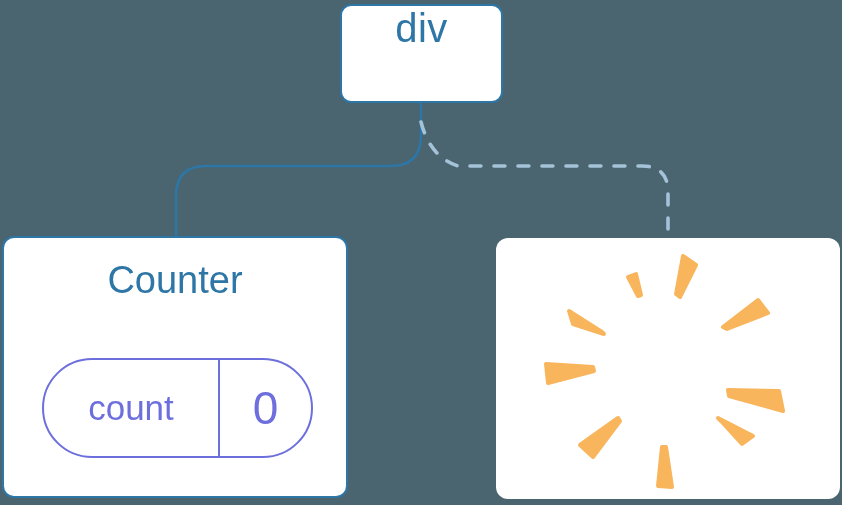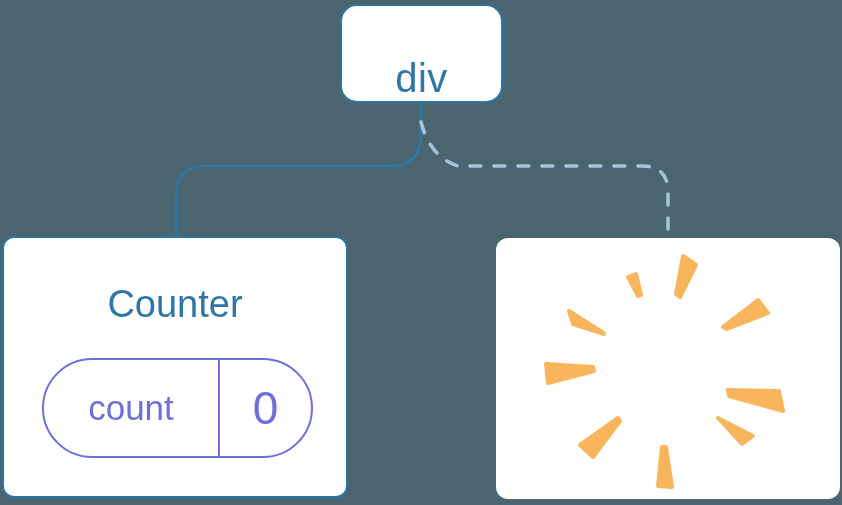--- a/index.html
+++ b/index.html
@@ -41,38 +41,38 @@
   }
   .node {
     position: absolute;
     background: var(--node-fill);
     border-radius: 12px;
   }
   .node-root {
     left: 340px; top: 4px;
     width: 163px; height: 99px;
     border: 2.5px solid var(--node-border-blue);
-    border-radius: 17px;
+    border-radius: 11px;
     display: flex;
-    align-items: flex-end;
+    align-items: flex-start;
     justify-content: center;
   }
   .node-root-label {
     font-size: 40px;
     font-weight: 500;
     color: var(--node-border-blue);
     letter-spacing: 0.5px;
   }
   .node-counter {
     left: 2px; top: 236px;
     width: 346px; height: 262px;
     border: 2px solid var(--node-border-blue);
   }
   .counter-title {
-    margin-top: 46px;
+    margin-top: 22px;
     text-align: center;
     font-size: 38px;
     font-weight: 500;
     color: var(--node-border-blue);
     line-height: 40px;
   }
   .pill {
     position: absolute;
     left: 38px; top: 120px;
     width: 271px; height: 100px;

